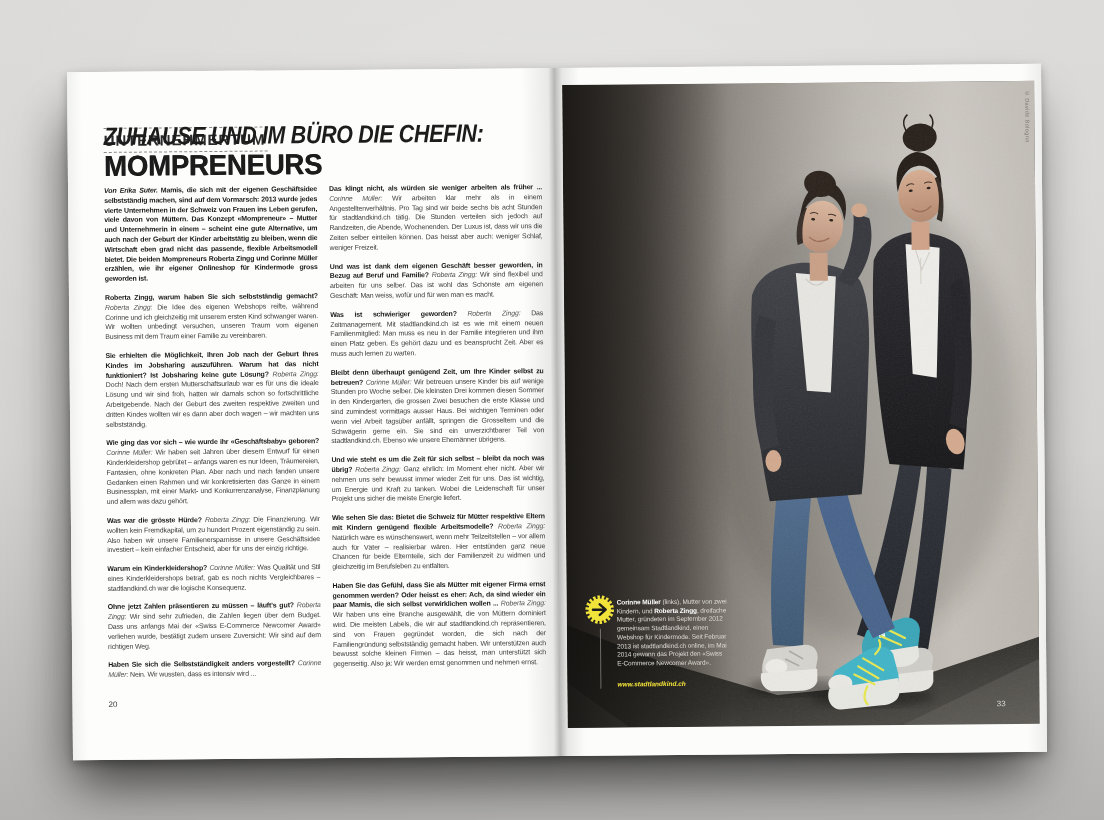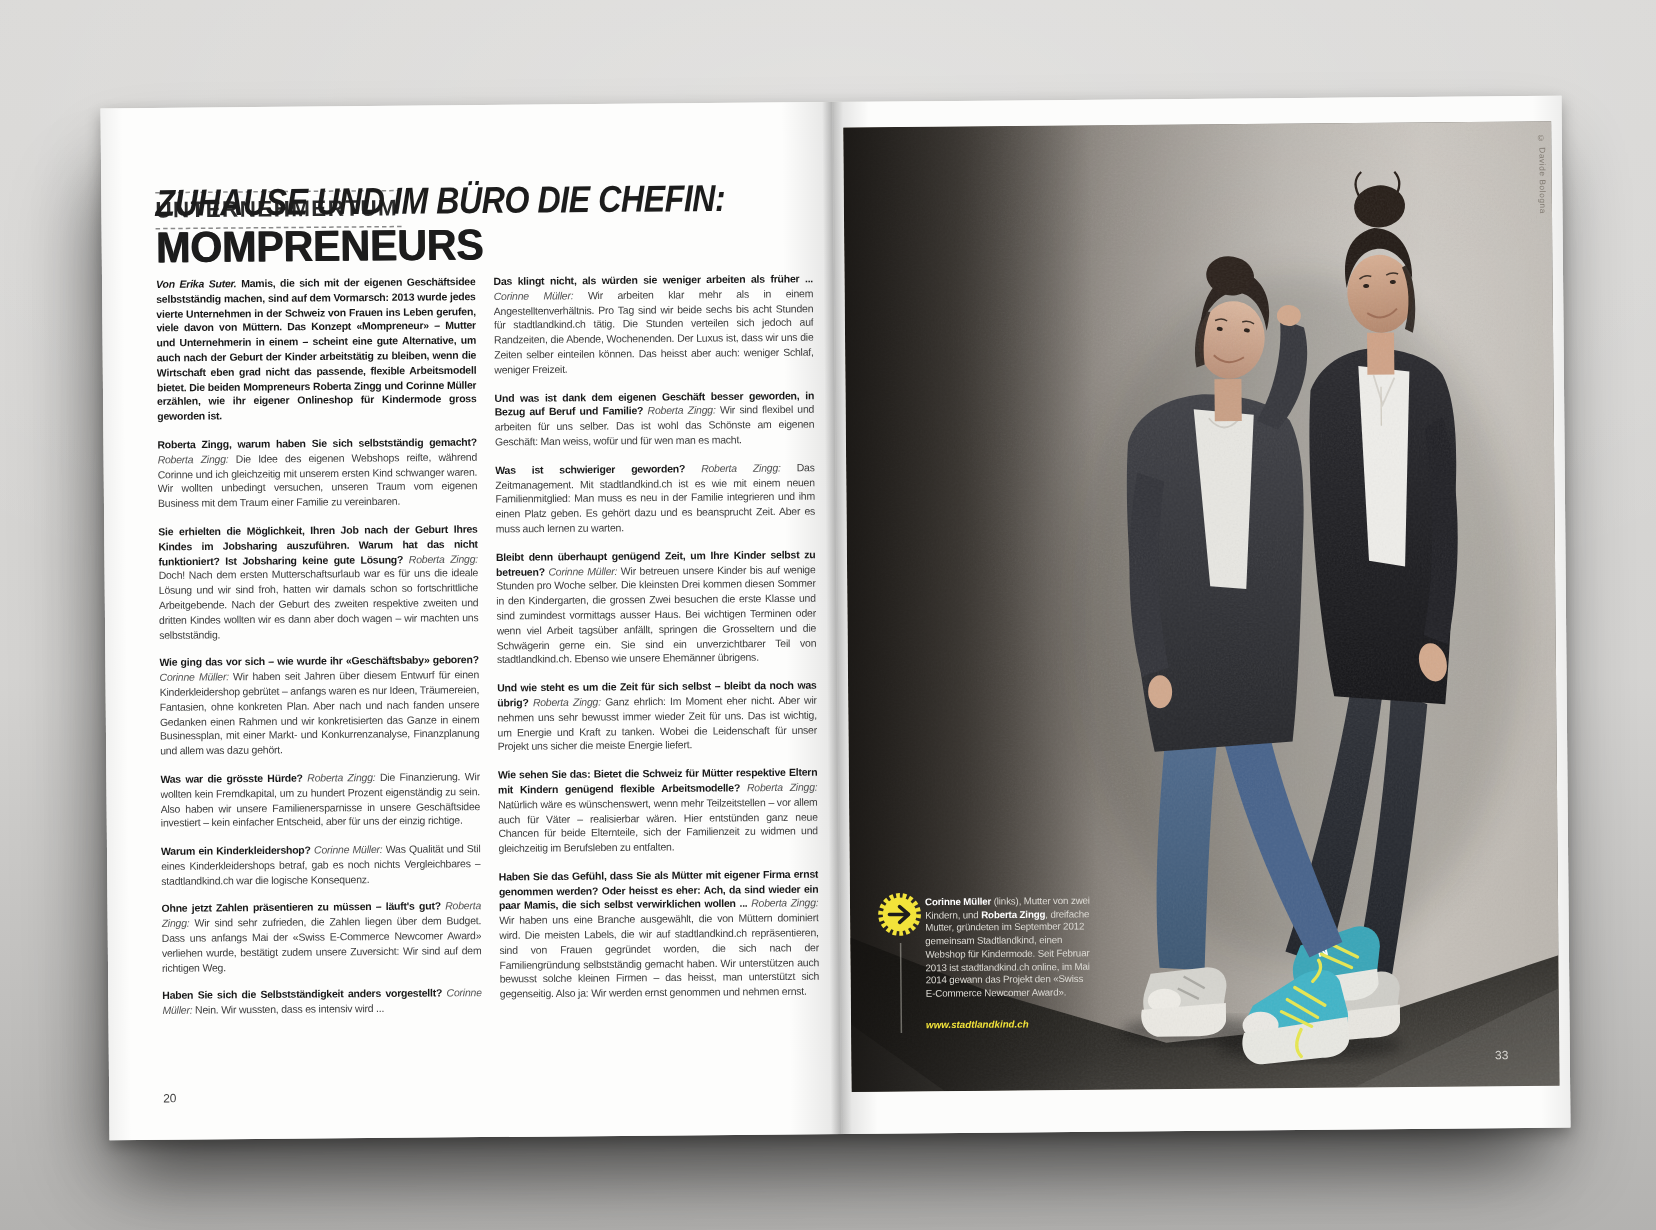--- a/index.html
+++ b/index.html
@@ -33,21 +33,21 @@
     text-shadow:0.55px 0 0 currentColor;}
   .cols{position:absolute;left:36px;top:114px;width:438px;height:558px;
     display:flex;gap:12px;overflow:hidden;}
   .col{width:213px;height:100%;overflow:hidden;font-size:7px;line-height:9.8px;
     letter-spacing:-0.15px;color:#3c3c3c;text-align:justify;}
   .para{margin:0 0 9px 0;}
   .sg-b{font-weight:700;color:#181818;}
   .sg-bi{font-weight:700;font-style:italic;color:#181818;}
   .sg-i{font-style:italic;color:#525252;}
   .pagenum{position:absolute;font-size:8px;color:#3f3f3f;}
-  .pagenum.left{left:36px;top:656px;}
+  .pagenum.left{left:36px;top:628px;}
 
   
   .photo{position:absolute;left:7px;top:17px;width:472px;height:643px;overflow:hidden;background:#86827b;}
   .photo svg.scene{position:absolute;left:0;top:0;width:100%;height:100%;display:block;}
   .credit{position:absolute;right:4px;top:9px;writing-mode:vertical-rl;
     font-size:5.5px;letter-spacing:0.4px;color:rgba(125,119,111,0.95);}
   .caption{position:absolute;left:50px;top:514px;width:110px;font-size:6.5px;
     line-height:8.7px;letter-spacing:-0.1px;text-align:left;}
   .csg-b{font-weight:700;color:#ffffff;}
   .csg-r{color:#dcdad4;}

